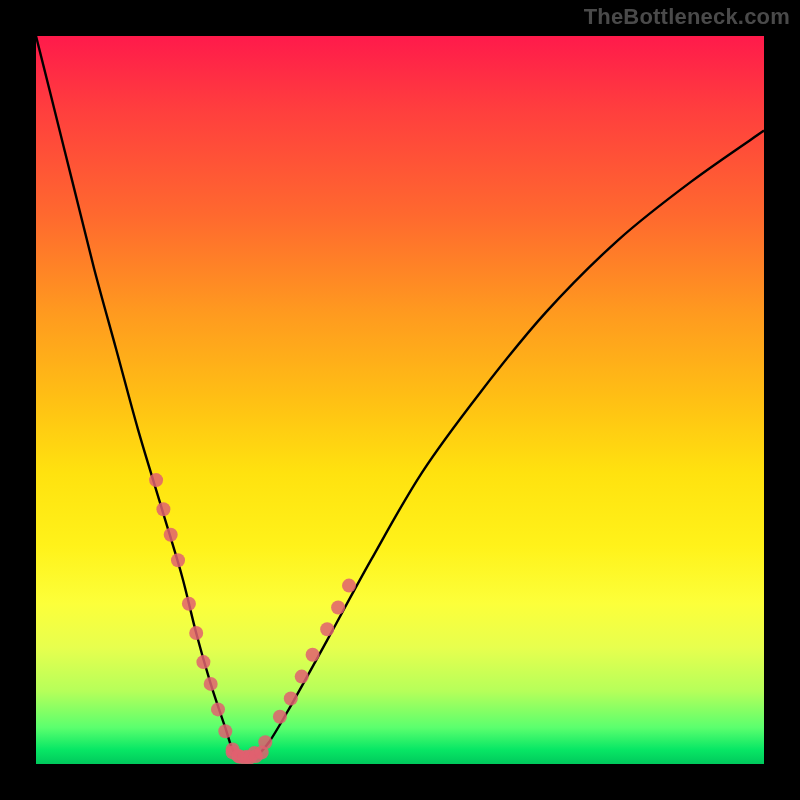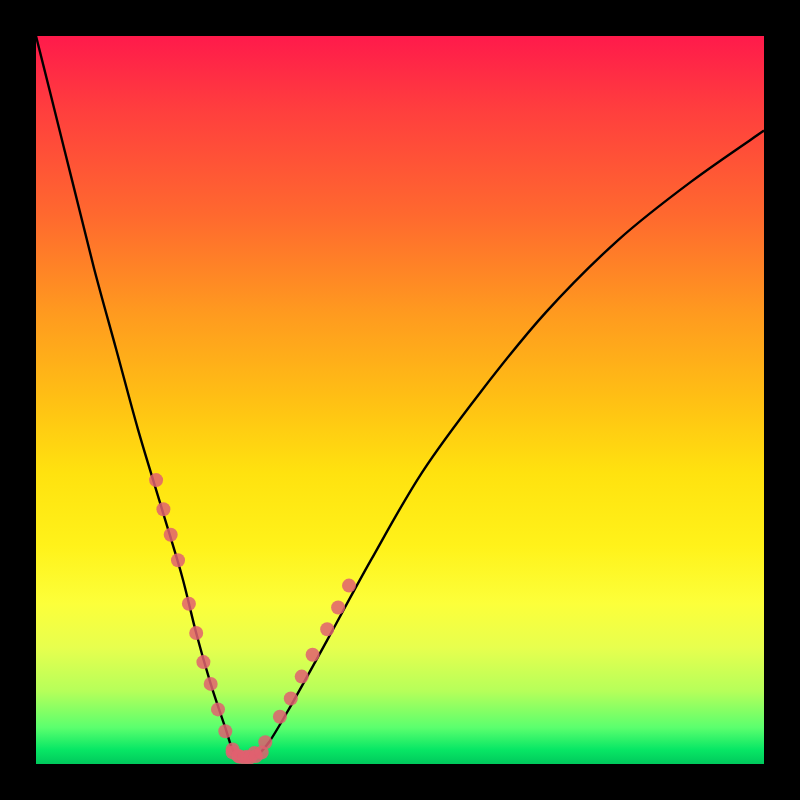--- a/index.html
+++ b/index.html
@@ -54,20 +54,21 @@
     top: 0;
     width: 728px;
     height: 728px;
     z-index: 3;
   }
 </style>
 </head>
 <body>
 
 <div class="frame">
+  <div class="watermark">TheBottleneck.com</div>
 
   <div class="plot">
     <svg class="curve" viewBox="0 0 728 728" preserveAspectRatio="none">
       <path id="curve-path" fill="none" stroke="#000000" stroke-width="2.4" d="M 0.0 0.0 C 2.4 9.7, 8.5 34.0, 14.6 58.2 C 20.6 82.5, 29.1 116.5, 36.4 145.6 C 43.7 174.7, 51.0 205.1, 58.2 233.0 C 65.5 260.9, 72.8 286.3, 80.1 313.0 C 87.4 339.7, 94.6 367.6, 101.9 393.1 C 109.2 418.6, 116.5 441.7, 123.8 465.9 C 131.0 490.2, 139.5 516.9, 145.6 538.7 C 151.7 560.6, 155.3 578.8, 160.2 597.0 C 165.0 615.2, 169.9 632.1, 174.7 647.9 C 179.6 663.7, 185.6 680.7, 189.3 691.6 C 192.9 702.5, 194.1 708.6, 196.6 713.4 C 199.0 718.3, 200.2 719.5, 203.8 720.7 C 207.5 721.9, 213.5 723.1, 218.4 720.7 C 223.3 718.3, 226.9 714.7, 233.0 706.2 C 239.0 697.7, 245.1 686.7, 254.8 669.8 C 264.5 652.8, 277.9 628.5, 291.2 604.2 C 304.5 580.0, 319.1 552.1, 334.9 524.2 C 350.7 496.3, 367.6 464.7, 385.8 436.8 C 404.0 408.9, 423.5 383.4, 444.1 356.7 C 464.7 330.0, 486.5 302.1, 509.6 276.6 C 532.7 251.2, 558.1 225.7, 582.4 203.8 C 606.7 182.0, 630.9 163.8, 655.2 145.6 C 679.5 127.4, 715.9 103.1, 728.0 94.6"></path>
       <g id="markers">
           <circle cx="120.1" cy="444.1" r="7" fill="#e06070" fill-opacity="0.85"></circle>
           <circle cx="127.4" cy="473.2" r="7" fill="#e06070" fill-opacity="0.85"></circle>
           <circle cx="134.7" cy="498.7" r="7" fill="#e06070" fill-opacity="0.85"></circle>
           <circle cx="142.0" cy="524.2" r="7" fill="#e06070" fill-opacity="0.85"></circle>
           <circle cx="152.9" cy="567.8" r="7" fill="#e06070" fill-opacity="0.85"></circle>

